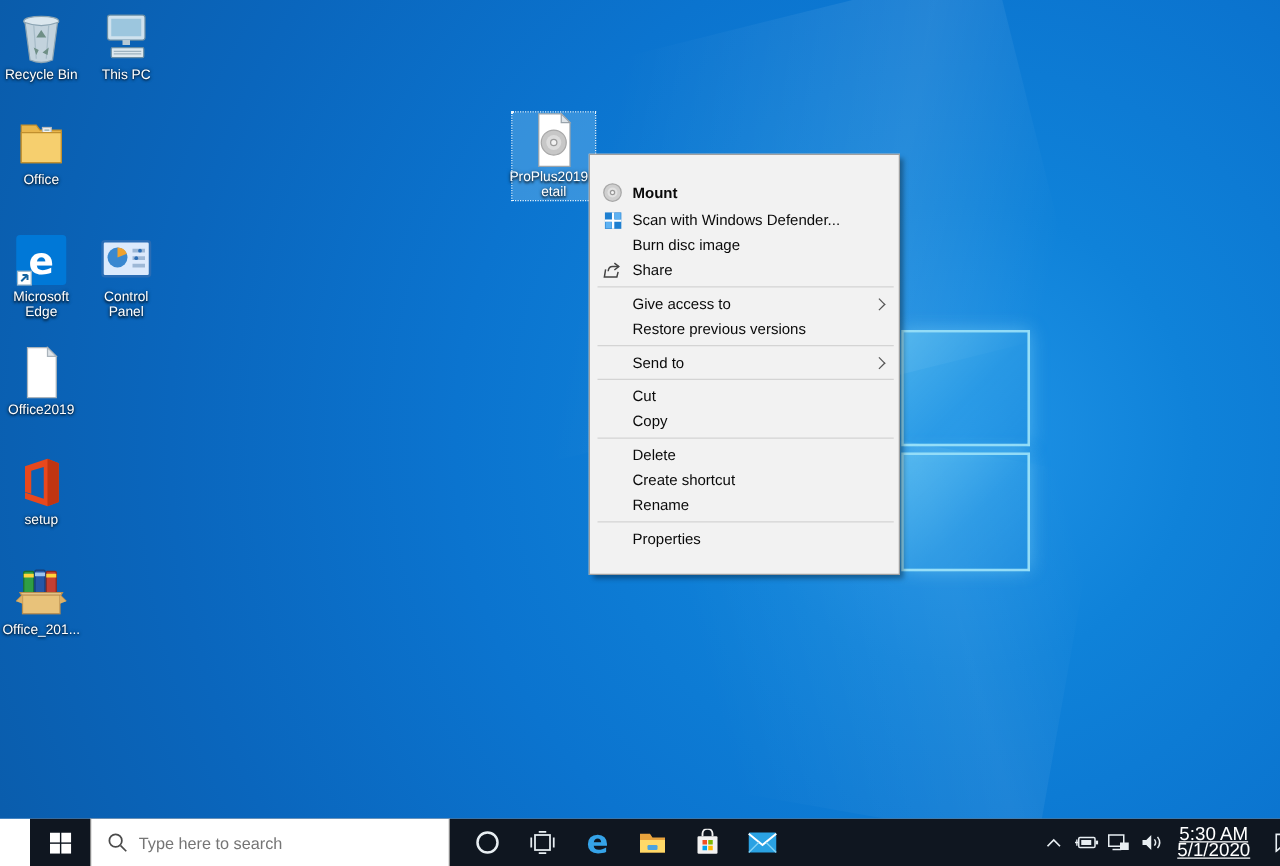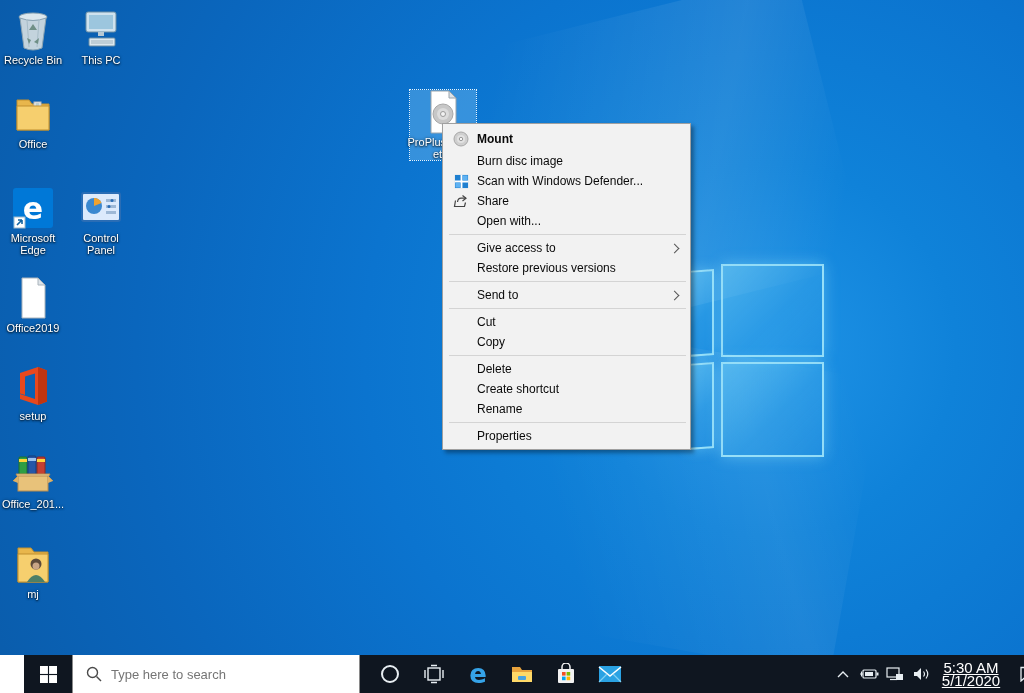--- a/index.html
+++ b/index.html
@@ -33,22 +33,22 @@
            align-items:center; z-index:5; cursor:default; }
   .dicon .ico { width:44px; height:44px; display:flex; align-items:center;
                 justify-content:center; }
   .dicon .lbl { margin-top:2px; font-size:11px; line-height:12px; color:#fff;
                 text-align:center; text-shadow:0 1px 2px rgba(0,0,0,0.85),
                 0 0 3px rgba(0,0,0,0.5); }
   .dicon.selected { background:rgba(120,190,240,0.40);
                     outline:1px dotted #e8f4fc; }
 
   
-  .cmenu { position:absolute; left:442px; top:123px; width:249px; z-index:50;
-    background:#f2f2f2; border:1px solid #a0a0a0; padding:3px 0;
+  .cmenu { position:absolute; left:471px; top:123px; width:249px; z-index:50;
+    background:#f2f2f2; border:1px solid #a0a0a0; padding:18px 0;
     box-shadow:3px 3px 4px rgba(0,0,0,0.35); font-size:12px; color:#0a0a0a; }
   .mi { height:20px; display:flex; align-items:center; padding:0 8px; }
   .mi.tall { height:24px; }
   .mi-ico { width:20px; height:16px; display:flex; align-items:center;
             justify-content:center; margin-right:6px; flex:0 0 20px; }
   .mi-label { flex:1; white-space:nowrap; }
   .mi-label.bold { font-weight:bold; }
   .arrow { width:7px; height:7px; border-top:1.4px solid #555;
            border-right:1.4px solid #555; transform:rotate(45deg);
            margin-right:4px; }
@@ -186,32 +186,20 @@
         <rect x="26" y="7" width="8" height="3" fill="#ffd43b"></rect>
         <path d="M5 22 h34 l-3 5 h-28 z" fill="#f0d49a" stroke="#b98d4f"></path>
         <rect x="7" y="24" width="30" height="15" fill="#e8c27a" stroke="#b98d4f"></rect>
         <path d="M7 24 L2 29 M37 24 L42 29" stroke="#b98d4f"></path>
         <path d="M7 24 l-5 5 5 2 z M37 24 l5 5 -5 2 z" fill="#dcb167"></path>
       </svg>
     </span>
     <span class="lbl">Office_201...</span>
   </div>
 
-  <div class="dicon" style="left:0px;top:542px">
-    <span class="ico">
-      <svg width="42" height="44" viewBox="0 0 42 44">
-        <path d="M6 6 h13 l3 4 h14 v30 h-30 z" fill="#e8b64c" stroke="#c08f2e"></path>
-        <path d="M6 12 h30 v28 h-30 z" fill="#f6cf6e" stroke="#c08f2e"></path>
-        <circle cx="24" cy="22" r="5.5" fill="#5d4a3a"></circle>
-        <circle cx="24" cy="24" r="3.5" fill="#c9a586"></circle>
-        <path d="M15 40 q9 -14 18 0 z" fill="#4e7f67"></path>
-      </svg>
-    </span>
-    <span class="lbl">mj</span>
-  </div>
 
   <div class="dicon selected" style="left:410px;top:90px;z-index:6">
     <span class="ico">
       <svg width="40" height="46" viewBox="0 0 40 46">
         <path d="M8 2 H26 L33 9 V44 H8 Z" fill="#ffffff" stroke="#9aa4ac"></path>
         <path d="M26 2 L26 9 H33 Z" fill="#dde3e8" stroke="#9aa4ac"></path>
         <circle cx="20" cy="25" r="10" fill="#c7c7c7" stroke="#a8a8a8"></circle>
         <circle cx="20" cy="25" r="6" fill="#dcdcdc"></circle>
         <circle cx="20" cy="25" r="2.5" fill="#f2f2f2" stroke="#9a9a9a"></circle>
       </svg>
@@ -225,48 +213,44 @@
       <span class="mi-ico">
         <svg width="16" height="16" viewBox="0 0 16 16">
           <circle cx="8" cy="8" r="7" fill="#cfcfcf" stroke="#a8a8a8"></circle>
           <circle cx="8" cy="8" r="4" fill="#e2e2e2"></circle>
           <circle cx="8" cy="8" r="1.7" fill="#f5f5f5" stroke="#9a9a9a"></circle>
         </svg>
       </span>
       <span class="mi-label bold">Mount</span>
     </div>
     <div class="mi">
-      <span class="mi-ico"></span>
-      <span class="mi-label">Burn disc image</span>
-    </div>
-    <div class="mi">
       <span class="mi-ico">
         <svg width="15" height="15" viewBox="0 0 16 16">
           <rect x="1" y="1" width="14" height="14" fill="#1e7fd0"></rect>
           <path d="M8 1 V15 M1 8 H15" stroke="#fff" stroke-width="2"></path>
           <rect x="9.2" y="1.5" width="5.3" height="5.3" fill="#5fb2f2"></rect>
           <rect x="1.5" y="9.2" width="5.3" height="5.3" fill="#5fb2f2"></rect>
         </svg>
       </span>
       <span class="mi-label">Scan with Windows Defender...</span>
     </div>
     <div class="mi">
+      <span class="mi-ico"></span>
+      <span class="mi-label">Burn disc image</span>
+    </div>
+    <div class="mi">
       <span class="mi-ico">
         <svg width="16" height="16" viewBox="0 0 16 16" fill="none" stroke="#444" stroke-width="1.2">
           <path d="M9.5 2.5 L13 5.2 L9.5 8"></path>
           <path d="M13 5.2 H8 Q5 5.2 4.5 9"></path>
           <path d="M2.5 7.5 L1.5 13.5 H11.5 L12.5 9.5"></path>
         </svg>
       </span>
       <span class="mi-label">Share</span>
     </div>
-    <div class="mi">
-      <span class="mi-ico"></span>
-      <span class="mi-label">Open with...</span>
-    </div>
 
     <div class="msep"></div>
 
     <div class="mi">
       <span class="mi-ico"></span>
       <span class="mi-label">Give access to</span>
       <span class="arrow"></span>
     </div>
     <div class="mi">
       <span class="mi-ico"></span>

